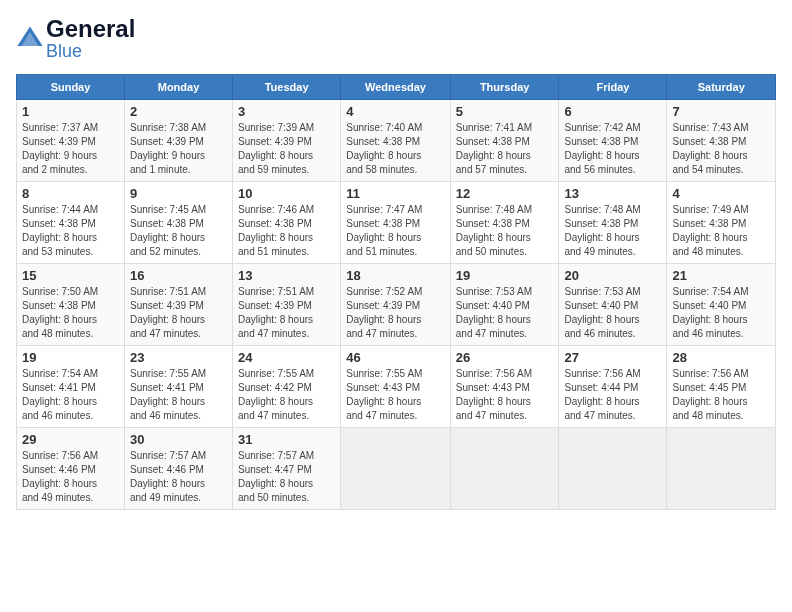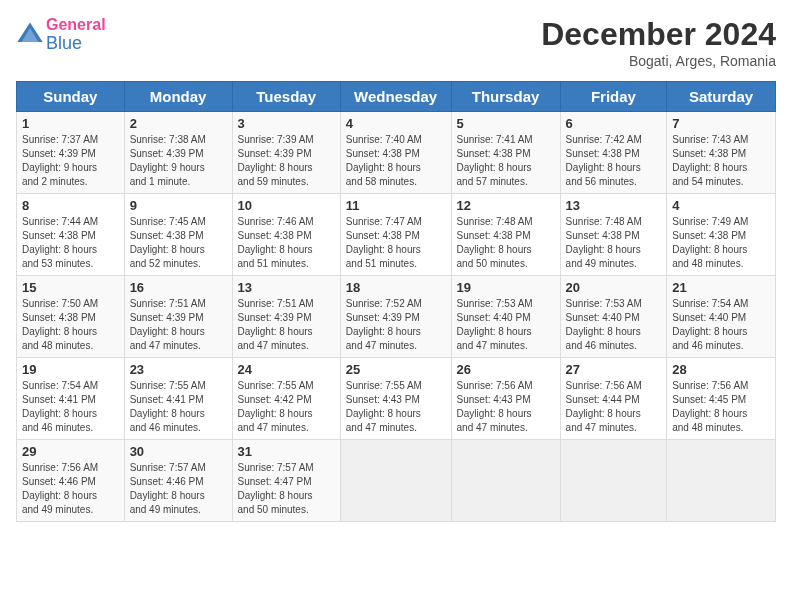--- a/index.html
+++ b/index.html
@@ -19,23 +19,23 @@
     .logo {
       display: flex;
       align-items: center;
     }
     .logo-text {
       display: flex;
       flex-direction: column;
       line-height: 1.1;
     }
     .logo-general {
-      font-size: 16px;
-      font-weight: bold;
-      color: #ec4899;
+      font-size: 24px;
+      font-weight: bold;
+      color: #0f172a;
     }
     .logo-blue {
       font-size: 18px;
       font-weight: normal;
       color: #3a7abf;
     }
     .logo-icon {
       width: 28px;
       height: 28px;
       margin-right: 2px;
@@ -55,21 +55,21 @@
     table {
       width: 100%;
       border-collapse: collapse;
       font-size: 11px;
     }
     thead th {
       background-color: #3a7abf;
       color: #fff;
       text-align: center;
       padding: 6px 4px;
-      font-size: 15px;
+      font-size: 11px;
       font-weight: bold;
       border: 1px solid #2d6aad;
     }
     tbody td {
       vertical-align: top;
       padding: 4px 5px;
       border: 1px solid #ddd;
       background: #fff;
       min-height: 70px;
       width: 113px;
@@ -102,24 +102,20 @@
 <div class="header">
   <div class="logo">
     <svg class="logo-icon" viewBox="0 0 40 40">
       <polygon points="20,2 38,30 2,30" fill="#3a7abf"></polygon>
       <polygon points="20,10 32,30 8,30" fill="#fff" opacity="0.3"></polygon>
     </svg>
     <div class="logo-text">
       <span class="logo-general">General</span>
       <span class="logo-blue">Blue</span>
     </div>
-  </div>
-  <div class="title-block">
-    <div class="month-title">December 2024</div>
-    <div class="subtitle">Bogati, Arges, Romania</div>
   </div>
 </div>
 
 <table>
   <thead>
     <tr>
       <th>Sunday</th>
       <th>Monday</th>
       <th>Tuesday</th>
       <th>Wednesday</th>
@@ -226,21 +222,21 @@
         </td>
         <td>
           <span class="day-number">23</span>
           <div class="day-info">Sunrise: 7:55 AM<br>Sunset: 4:41 PM<br>Daylight: 8 hours<br>and 46 minutes.</div>
         </td>
         <td>
           <span class="day-number">24</span>
           <div class="day-info">Sunrise: 7:55 AM<br>Sunset: 4:42 PM<br>Daylight: 8 hours<br>and 47 minutes.</div>
         </td>
         <td>
-          <span class="day-number">25</span>
+          <span class="day-number">46</span>
           <div class="day-info">Sunrise: 7:55 AM<br>Sunset: 4:43 PM<br>Daylight: 8 hours<br>and 47 minutes.</div>
         </td>
         <td>
           <span class="day-number">26</span>
           <div class="day-info">Sunrise: 7:56 AM<br>Sunset: 4:43 PM<br>Daylight: 8 hours<br>and 47 minutes.</div>
         </td>
         <td>
           <span class="day-number">27</span>
           <div class="day-info">Sunrise: 7:56 AM<br>Sunset: 4:44 PM<br>Daylight: 8 hours<br>and 47 minutes.</div>
         </td>

